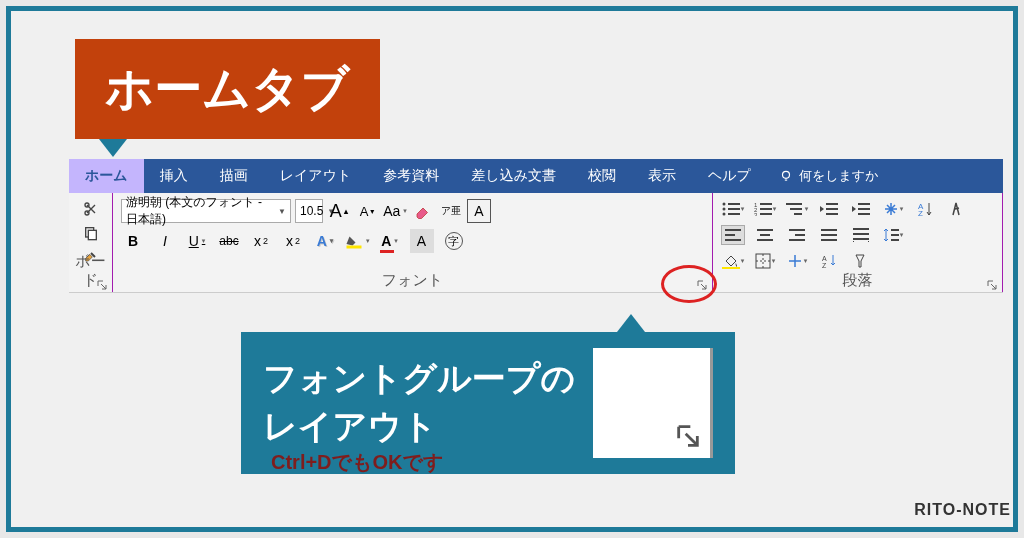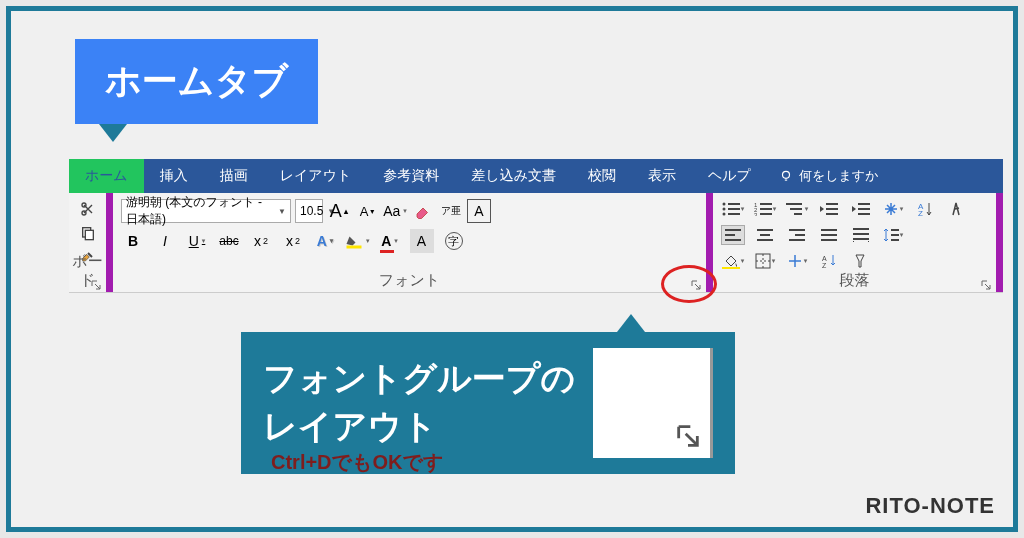--- a/index.html
+++ b/index.html
@@ -1,27 +1,27 @@
 <!DOCTYPE html>
 <html><head>
 <meta charset="utf-8">
 <style>
 * { margin: 0; padding: 0; box-sizing: border-box; }
 body { font-family: "Yu Gothic", "Meiryo", sans-serif; background: #e8e8e8; width: 1024px; height: 538px; overflow: hidden; position: relative; }
 .frame { position: absolute; inset: 6px; border: 5px solid #1e7a99; background: #f0f0f0; }
-.callout-top { position: absolute; left: 64px; top: 28px; background: #3b82f6; color: #fff; font-size: 36px; font-weight: bold; padding: 18px 30px; }
+.callout-top { position: absolute; left: 64px; top: 28px; background: #c2410c; color: #fff; font-size: 48px; font-weight: bold; padding: 18px 30px; }
 .callout-top::after { content: ''; position: absolute; left: 24px; bottom: -18px; border-left: 14px solid transparent; border-right: 14px solid transparent; border-top: 18px solid #1e7a99; }
 .ribbon-wrap { position: absolute; left: 58px; top: 148px; right: 10px; background: #fff; }
 .tabs { background: #2b579a; display: flex; align-items: center; height: 34px; }
 .tab { color: #fff; font-size: 14px; padding: 0 16px; height: 100%; display: flex; align-items: center; cursor: pointer; }
-.tab.active { background: #22c55e; color: #2b579a; font-weight: normal; }
+.tab.active { background: #c4b5fd; color: #2b579a; font-weight: bold; }
 .tell-me { display: flex; align-items: center; gap: 6px; color: #fff; font-size: 13px; padding: 0 12px; }
 .bulb { width: 14px; height: 14px; }
 .ribbon-body { background: #f3f3f3; border-bottom: 1px solid #ccc; display: flex; height: 100px; }
-.group { border-right: 7px solid #a21caf; position: relative; padding: 6px 8px 18px 8px; display: flex; flex-direction: column; }
+.group { border-right: 1px solid #a21caf; position: relative; padding: 6px 8px 18px 8px; display: flex; flex-direction: column; }
 .group-label { position: absolute; bottom: 2px; left: 0; right: 0; text-align: center; font-size: 15px; color: #555; }
 .launcher { position: absolute; bottom: 3px; right: 4px; width: 12px; height: 12px; cursor: pointer; }
 .launcher svg { width: 12px; height: 12px; }
 .clipboard { width: 44px; }
 .clipboard .stack { display: flex; flex-direction: column; gap: 8px; align-items: center; padding-top: 2px; }
 .icon-btn { display: flex; align-items: center; justify-content: center; cursor: pointer; }
 .font-group { flex: 1; }
 .font-row1 { display: flex; gap: 4px; align-items: center; margin-bottom: 6px; }
 .font-select { border: 1px solid #aaa; background: #fff; height: 24px; font-size: 12px; padding: 0 4px; display: flex; align-items: center; gap: 4px; }
 .font-name { width: 170px; }
@@ -31,21 +31,21 @@
 .fbtn { min-width: 24px; height: 24px; display: flex; align-items: center; justify-content: center; font-size: 14px; cursor: pointer; gap: 2px; }
 .dd { font-size: 7px; color: #666; margin-left: 1px; }
 .para-group { width: 290px; }
 .para-row { display: flex; gap: 8px; align-items: center; margin-bottom: 6px; }
 .pbtn { width: 24px; height: 20px; display: flex; align-items: center; justify-content: center; cursor: pointer; }
 .circle-mark { position: absolute; border: 3px solid #d22; border-radius: 50%; width: 56px; height: 38px; pointer-events: none; }
 .callout-bottom { position: absolute; left: 230px; top: 290px; background: #1e7a99; color: #fff; font-size: 34px; font-weight: bold; padding: 16px 22px; line-height: 1.4; display: flex; align-items: center; gap: 18px; margin-top: 31px; }
 .callout-bottom::before { content: ''; position: absolute; right: 90px; top: -18px; border-left: 14px solid transparent; border-right: 14px solid transparent; border-bottom: 18px solid #1e7a99; }
 .zoom-box { background: #fff; width: 120px; height: 110px; display: flex; align-items: flex-end; justify-content: flex-end; padding: 8px; border-right: 3px solid #999; }
 .subtext { position: absolute; left: 260px; top: 438px; font-size: 20px; font-weight: bold; color: #7f1d1d; }
-.credit { position: absolute; right: 18px; bottom: 8px; font-size: 22px; font-weight: bold; color: #333; letter-spacing: 1px; }
+.credit { position: absolute; right: 2px; bottom: 8px; font-size: 16px; font-weight: bold; color: #333; letter-spacing: 1px; }
 </style>
 </head>
 <body>
 
 <div class="frame">
 
   <div class="callout-top">
     <span>ホームタブ</span>
   </div>
 

